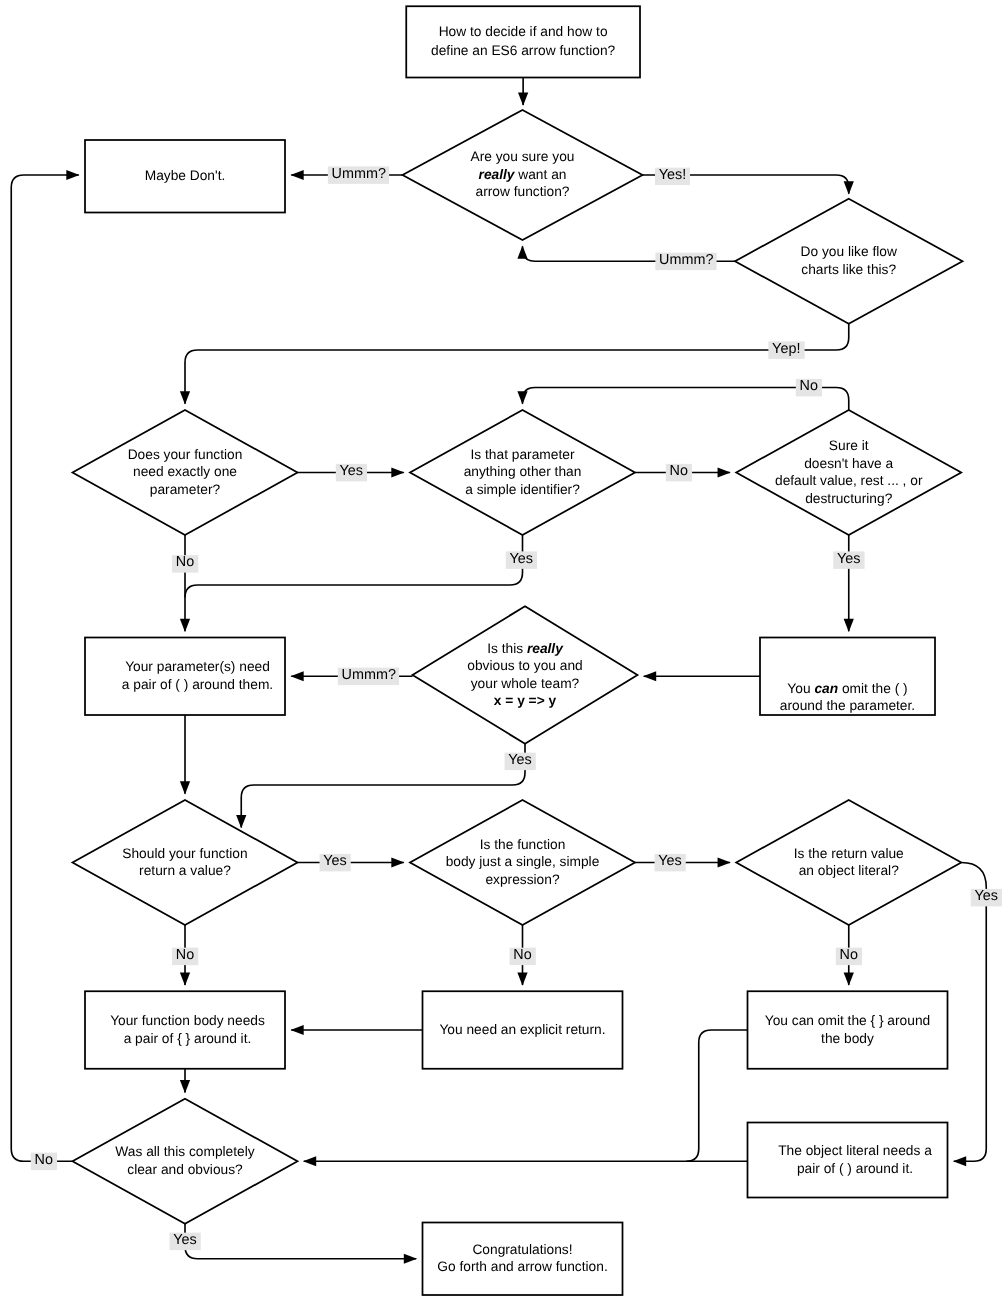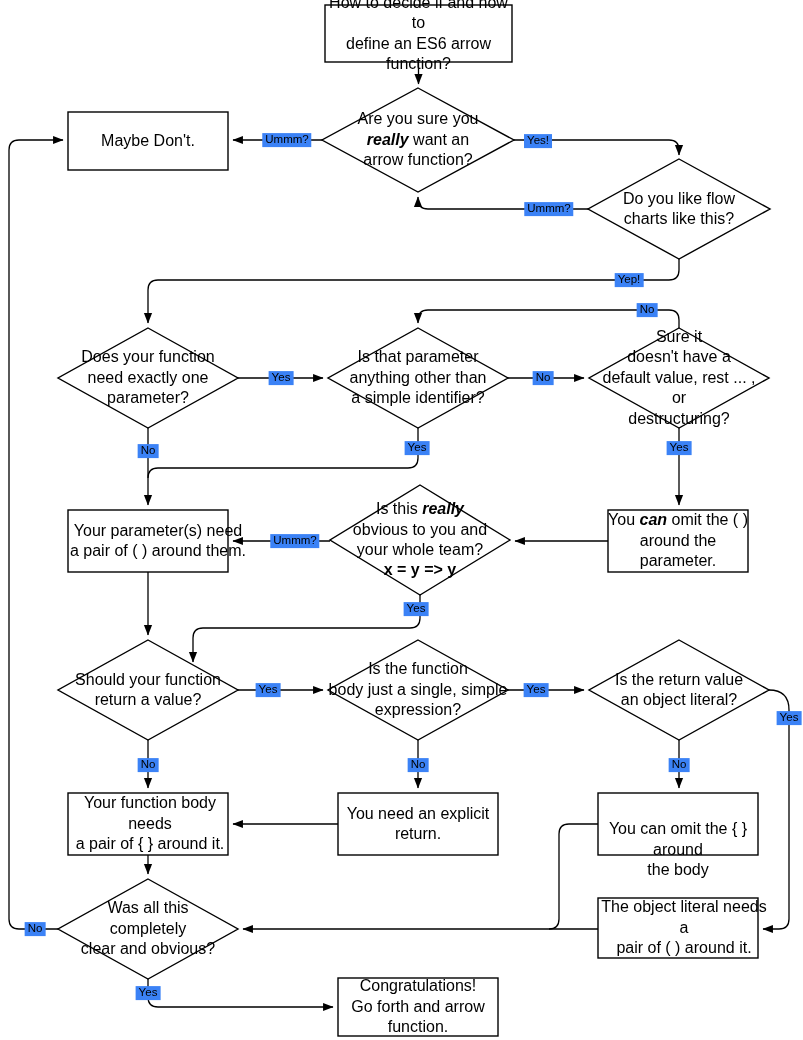--- a/index.html
+++ b/index.html
@@ -4,25 +4,25 @@
 <title>Flowchart</title>
 <style>
   html,body{margin:0;padding:0;background:#ffffff;}
   #canvas{
     position:relative;width:803px;height:1040px;background:#ffffff;
     font-family:"Liberation Sans",sans-serif;color:#000;overflow:hidden;
   }
   #wires{position:absolute;left:0;top:0;}
   .nlabel{
     position:absolute;display:flex;align-items:center;justify-content:center;
-    text-align:center;font-size:16px;line-height:1.28;white-space:pre-line;
+    text-align:center;font-size:11px;line-height:1.28;white-space:pre-line;
     pointer-events:none;
   }
   .elabel{
-    position:absolute;transform:translate(-50%,-50%);background:#3b82f6;
+    position:absolute;transform:translate(-50%,-50%);background:#e5e5e5;
     padding:0 3px;font-size:11.5px;line-height:1.2;white-space:nowrap;
   }
   .emph{font-weight:bold;font-style:italic;}
   .bold{font-weight:normal;}
   .code-line{display:block;font-weight:bold;}
 </style>
 </head>
 <body>
 
 <div id="canvas">
@@ -114,39 +114,39 @@
 default value, rest ... , or
 destructuring?</div>
 
   <div class="nlabel" style="left:68px;top:510px;width:180px;height:62px;">Your parameter(s) need
 a pair of ( ) around them.</div>
 
   <div class="nlabel" style="left:335px;top:485px;width:170px;height:110px;"><span><span>Is this </span><span class="emph">really</span><span>
 obvious to you and
 your whole team?</span><span class="code-line">x = y =&gt; y</span></span></div>
 
-  <div class="nlabel" style="left:608px;top:510px;width:140px;height:62px;"><span><span>You </span><span class="emph">can</span><span> omit the ( )
+  <div class="nlabel" style="left:608px;top:510px;width:140px;height:62px;align-items:flex-end;"><span><span>You </span><span class="emph">can</span><span> omit the ( )
 around the parameter.</span></span></div>
 
   <div class="nlabel" style="left:68px;top:650px;width:160px;height:80px;">Should your function
 return a value?</div>
 
   <div class="nlabel" style="left:328px;top:650px;width:180px;height:80px;">Is the function
 body just a single, simple
 expression?</div>
 
   <div class="nlabel" style="left:599px;top:650px;width:160px;height:80px;">Is the return value
 an object literal?</div>
 
   <div class="nlabel" style="left:68px;top:793px;width:164px;height:62px;">Your function body needs
 a pair of { } around it.</div>
 
   <div class="nlabel" style="left:338px;top:793px;width:160px;height:62px;"><span><span>You need an explicit </span><span class="bold">return</span><span>.</span></span></div>
 
-  <div class="nlabel" style="left:598px;top:793px;width:160px;height:62px;margin-top:26px;">You can omit the { } around
+  <div class="nlabel" style="left:598px;top:793px;width:160px;height:62px;">You can omit the { } around
 the body</div>
 
   <div class="nlabel" style="left:68px;top:889px;width:160px;height:80px;">Was all this completely
 clear and obvious?</div>
 
   <div class="nlabel" style="left:598px;top:898px;width:172px;height:60px;">The object literal needs a
 pair of ( ) around it.</div>
 
   <div class="nlabel" style="left:338px;top:978px;width:160px;height:58px;border-radius:15px;">Congratulations!
 Go forth and arrow function.</div>

